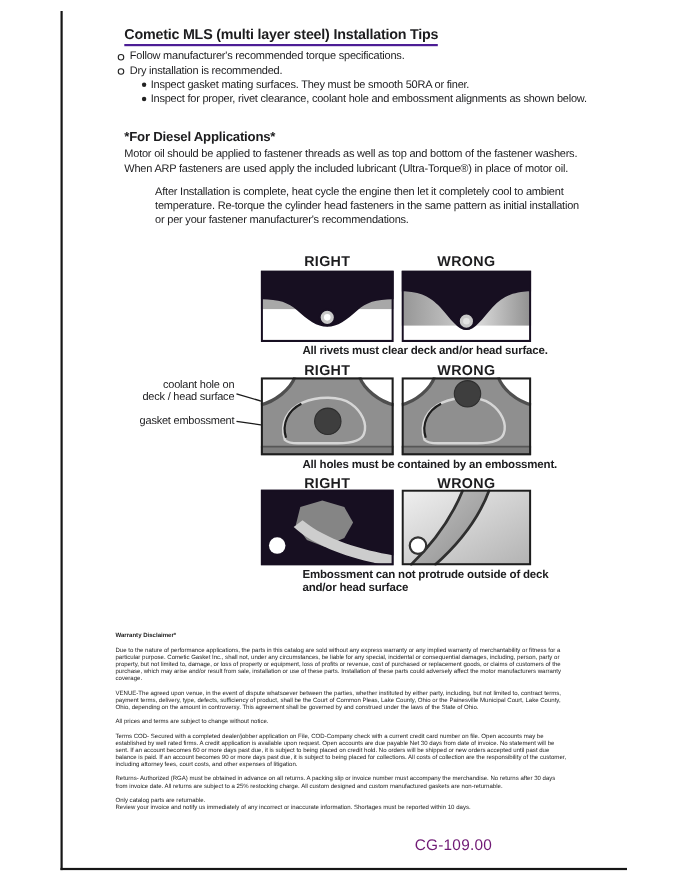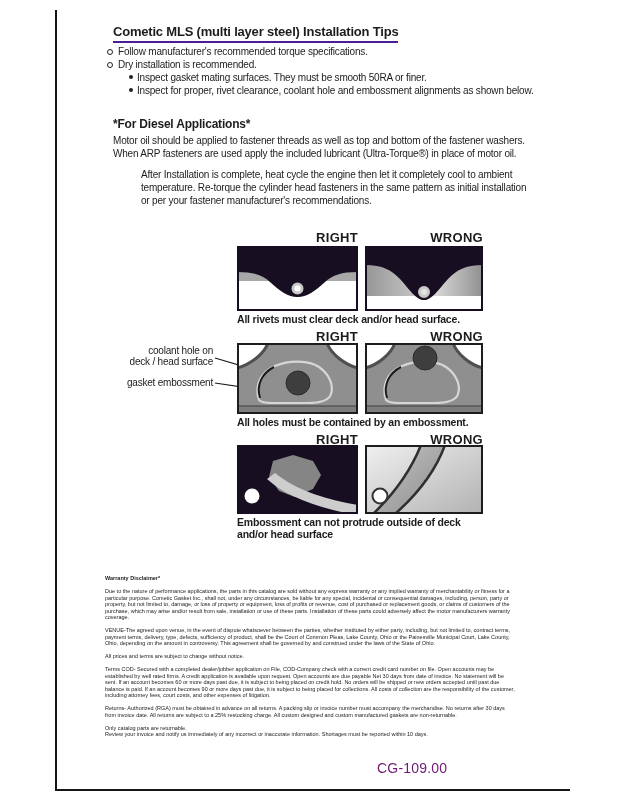--- a/index.html
+++ b/index.html
@@ -11,24 +11,24 @@
          border-bottom:2px solid #4c1d95;padding-bottom:2px;display:inline-block;}
   .body-txt{font-size:10px;letter-spacing:-0.2px;line-height:13px;}
   .pre{white-space:pre-line;}
   .bullet-row{display:flex;align-items:flex-start;line-height:13px;font-size:10px;letter-spacing:-0.2px;}
   .b-circle{width:4px;height:4px;border:1.2px solid #222;border-radius:50%;
             display:inline-block;margin:4px 5px 0 0;flex:none;}
   .sub{padding-left:22px;}
   .b-dot{width:4px;height:4px;background:#222;border-radius:50%;
          display:inline-block;margin:4px 4px 0 0;flex:none;}
   .sec-head{font-size:12px;font-weight:bold;letter-spacing:-0.2px;}
-  .fig-label{font-size:13px;font-weight:600;letter-spacing:0.3px;text-align:right;}
+  .fig-label{font-size:13px;font-weight:600;letter-spacing:0.3px;text-align:center;}
   .fig-box{border:0;}
   .fig-box svg{display:block;}
-  .caption{font-size:10.5px;font-weight:bold;letter-spacing:-0.2px;line-height:12px;}
+  .caption{font-size:10.5px;font-weight:bold;letter-spacing:-0.2px;line-height:12px;margin-left:38px;}
   .ann{font-size:10px;letter-spacing:-0.2px;line-height:11px;text-align:right;}
   .disclaimer{width:820px;transform:scale(0.5);transform-origin:0 0;
               font-size:11px;line-height:13px;letter-spacing:0;color:#222;}
   .disclaimer p{margin:0 0 13px 0;}
   .disclaimer .dh{font-weight:bold;margin-bottom:13px;}
   .footer-code{font-size:14px;letter-spacing:0.2px;color:#701a75;}
   .leader{pointer-events:none;}
 </style>
 </head>
 <body>

